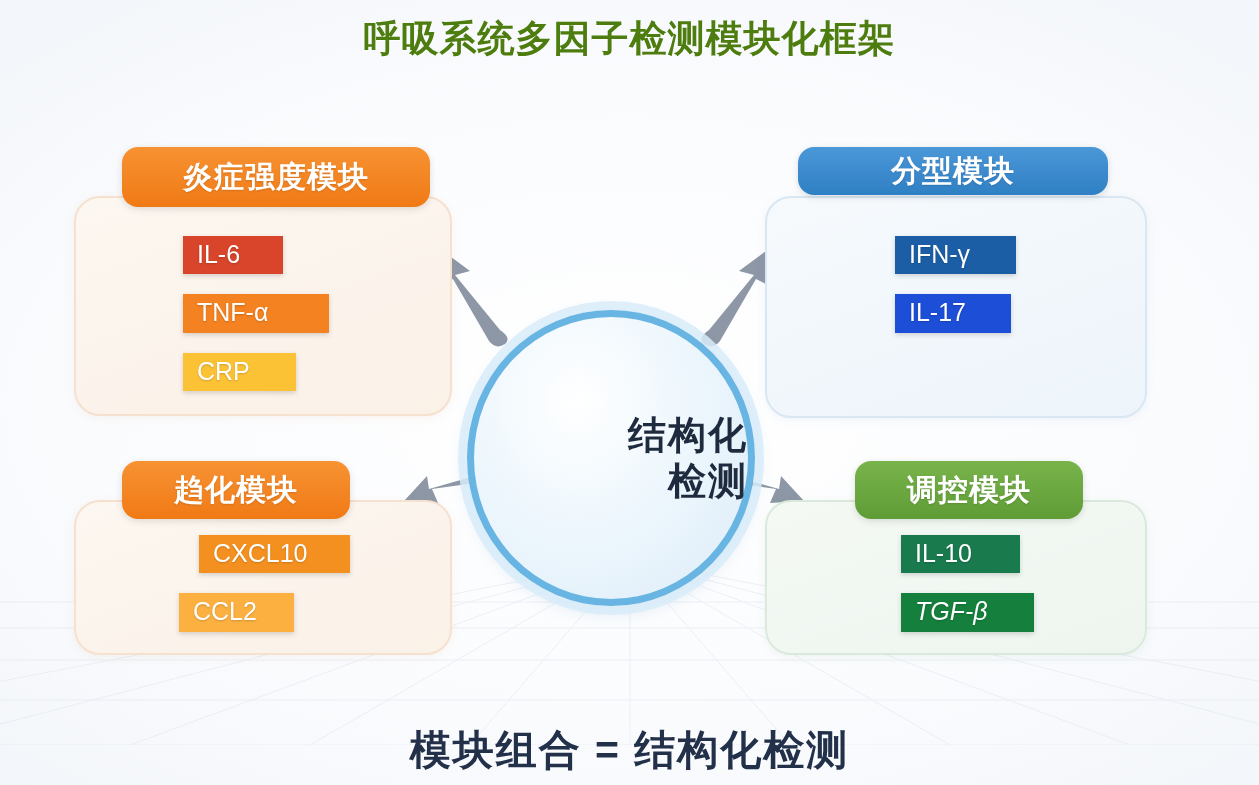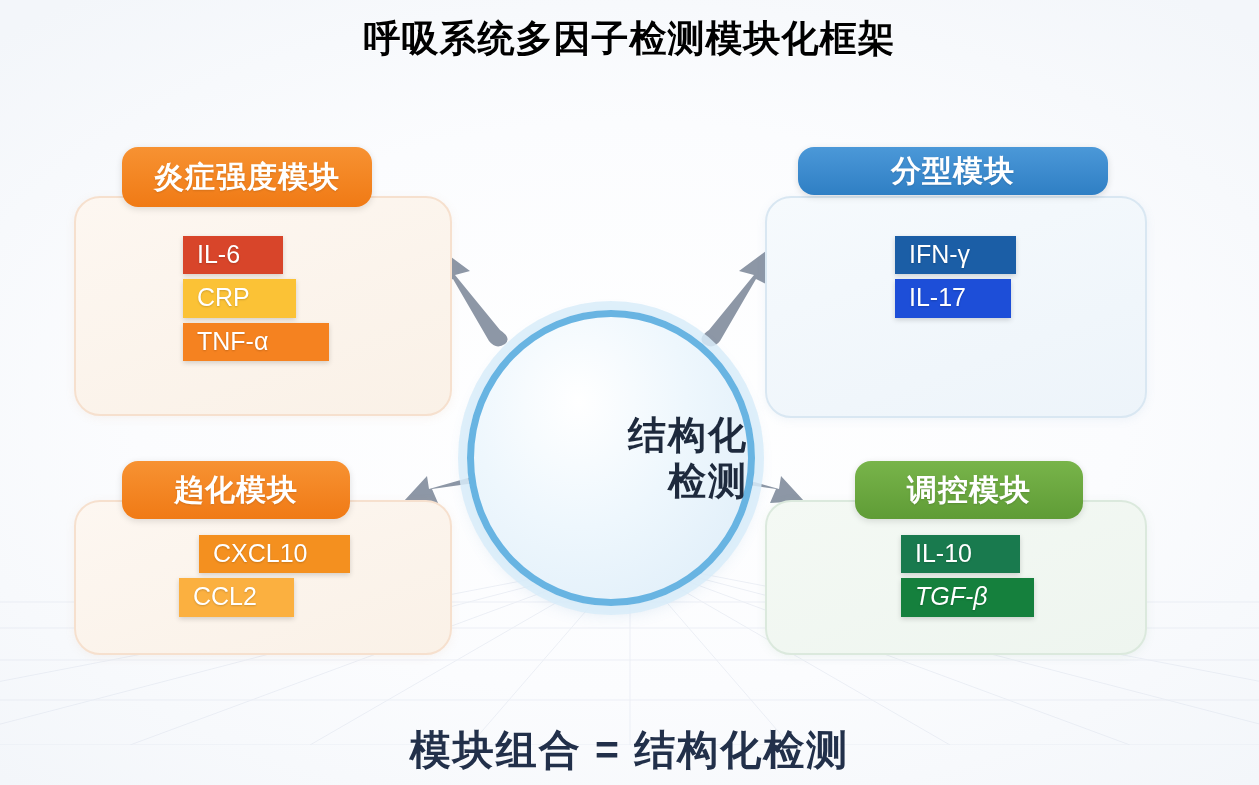--- a/index.html
+++ b/index.html
@@ -22,21 +22,21 @@
     position:absolute;left:0;top:560px;width:1259px;height:185px;
     z-index:1;opacity:.55;
   }
 
   
   #title{
     position:absolute;top:14px;left:0;width:1259px;
     text-align:center;
     font-size:37px;font-weight:bold;
     letter-spacing:1px;
-    color:#000000;
+    color:#4d7c0f;
     text-shadow:0 1px 0 rgba(255,255,255,.8);
     z-index:6;
   }
 
   
   .card{
     position:absolute;
     border-radius:26px;
     z-index:3;
     box-sizing:border-box;
@@ -71,21 +71,21 @@
     letter-spacing:1px;
     z-index:5;
     text-shadow:0 1px 2px rgba(0,0,0,.13);
     box-shadow:0 2px 7px rgba(0,0,0,.13);
     white-space:nowrap;
   }
   .pill.orange{background:linear-gradient(180deg,#f79232 0%,#f07a15 100%);}
   .pill.blue{background:linear-gradient(180deg,#4b98d8 0%,#2f7fc4 100%);}
   .pill.greenbg{background:linear-gradient(180deg,#78b44a 0%,#5f9c36 100%);}
 
-  .chips{position:absolute;z-index:5;display:flex;flex-direction:column;gap:5px;padding-left:16px;}
+  .chips{position:absolute;z-index:5;display:flex;flex-direction:column;gap:20px;padding-left:16px;}
   .chip{
     color:#ffffff;
     font-size:25px;
     padding:5px 14px 7px 14px;
     box-sizing:border-box;
     text-shadow:0 1px 2px rgba(0,0,0,.18);
     box-shadow:0 2px 5px rgba(0,0,0,.16);
     white-space:nowrap;
     align-self:flex-start;
     line-height:1.05;
@@ -157,27 +157,27 @@
 
     <path d="M489,481 L432,489 L438,503 L404,501 L427,476 L429,489 L496,470 Q507,468 509,478 Q511,488 489,481 Z"></path>
 
     <path d="M719,481 L776,489 L770,503 L804,501 L781,476 L779,489 L712,470 Q701,468 699,478 Q697,488 719,481 Z"></path>
   </g>
 </svg>
 
 <div class="card warm" style="left:74px;top:196px;width:378px;height:220px;">
   <div class="card-inner"></div>
 </div>
-<div class="pill orange" style="left:122px;top:147px;width:250px;height:60px;">
+<div class="pill orange" style="left:122px;top:147px;width:308px;height:60px;">
   <span>炎症强度模块</span>
 </div>
 <div class="chips" style="left:167px;top:236px;">
   <div class="chip" style="background:#d8452a;width:100px;"><span>IL-6</span></div>
+  <div class="chip" style="background:#f58220;width:146px;"><span>TNF-α</span></div>
   <div class="chip" style="background:#fbc236;width:113px;"><span>CRP</span></div>
-  <div class="chip" style="background:#f58220;width:146px;"><span>TNF-α</span></div>
 </div>
 
 <div class="card cool" style="left:765px;top:196px;width:382px;height:222px;">
   <div class="card-inner"></div>
 </div>
 <div class="pill blue" style="left:798px;top:147px;width:310px;height:48px;">
   <span>分型模块</span>
 </div>
 <div class="chips" style="left:879px;top:236px;">
   <div class="chip" style="background:#1b5ea6;width:121px;"><span>IFN-γ</span></div>

